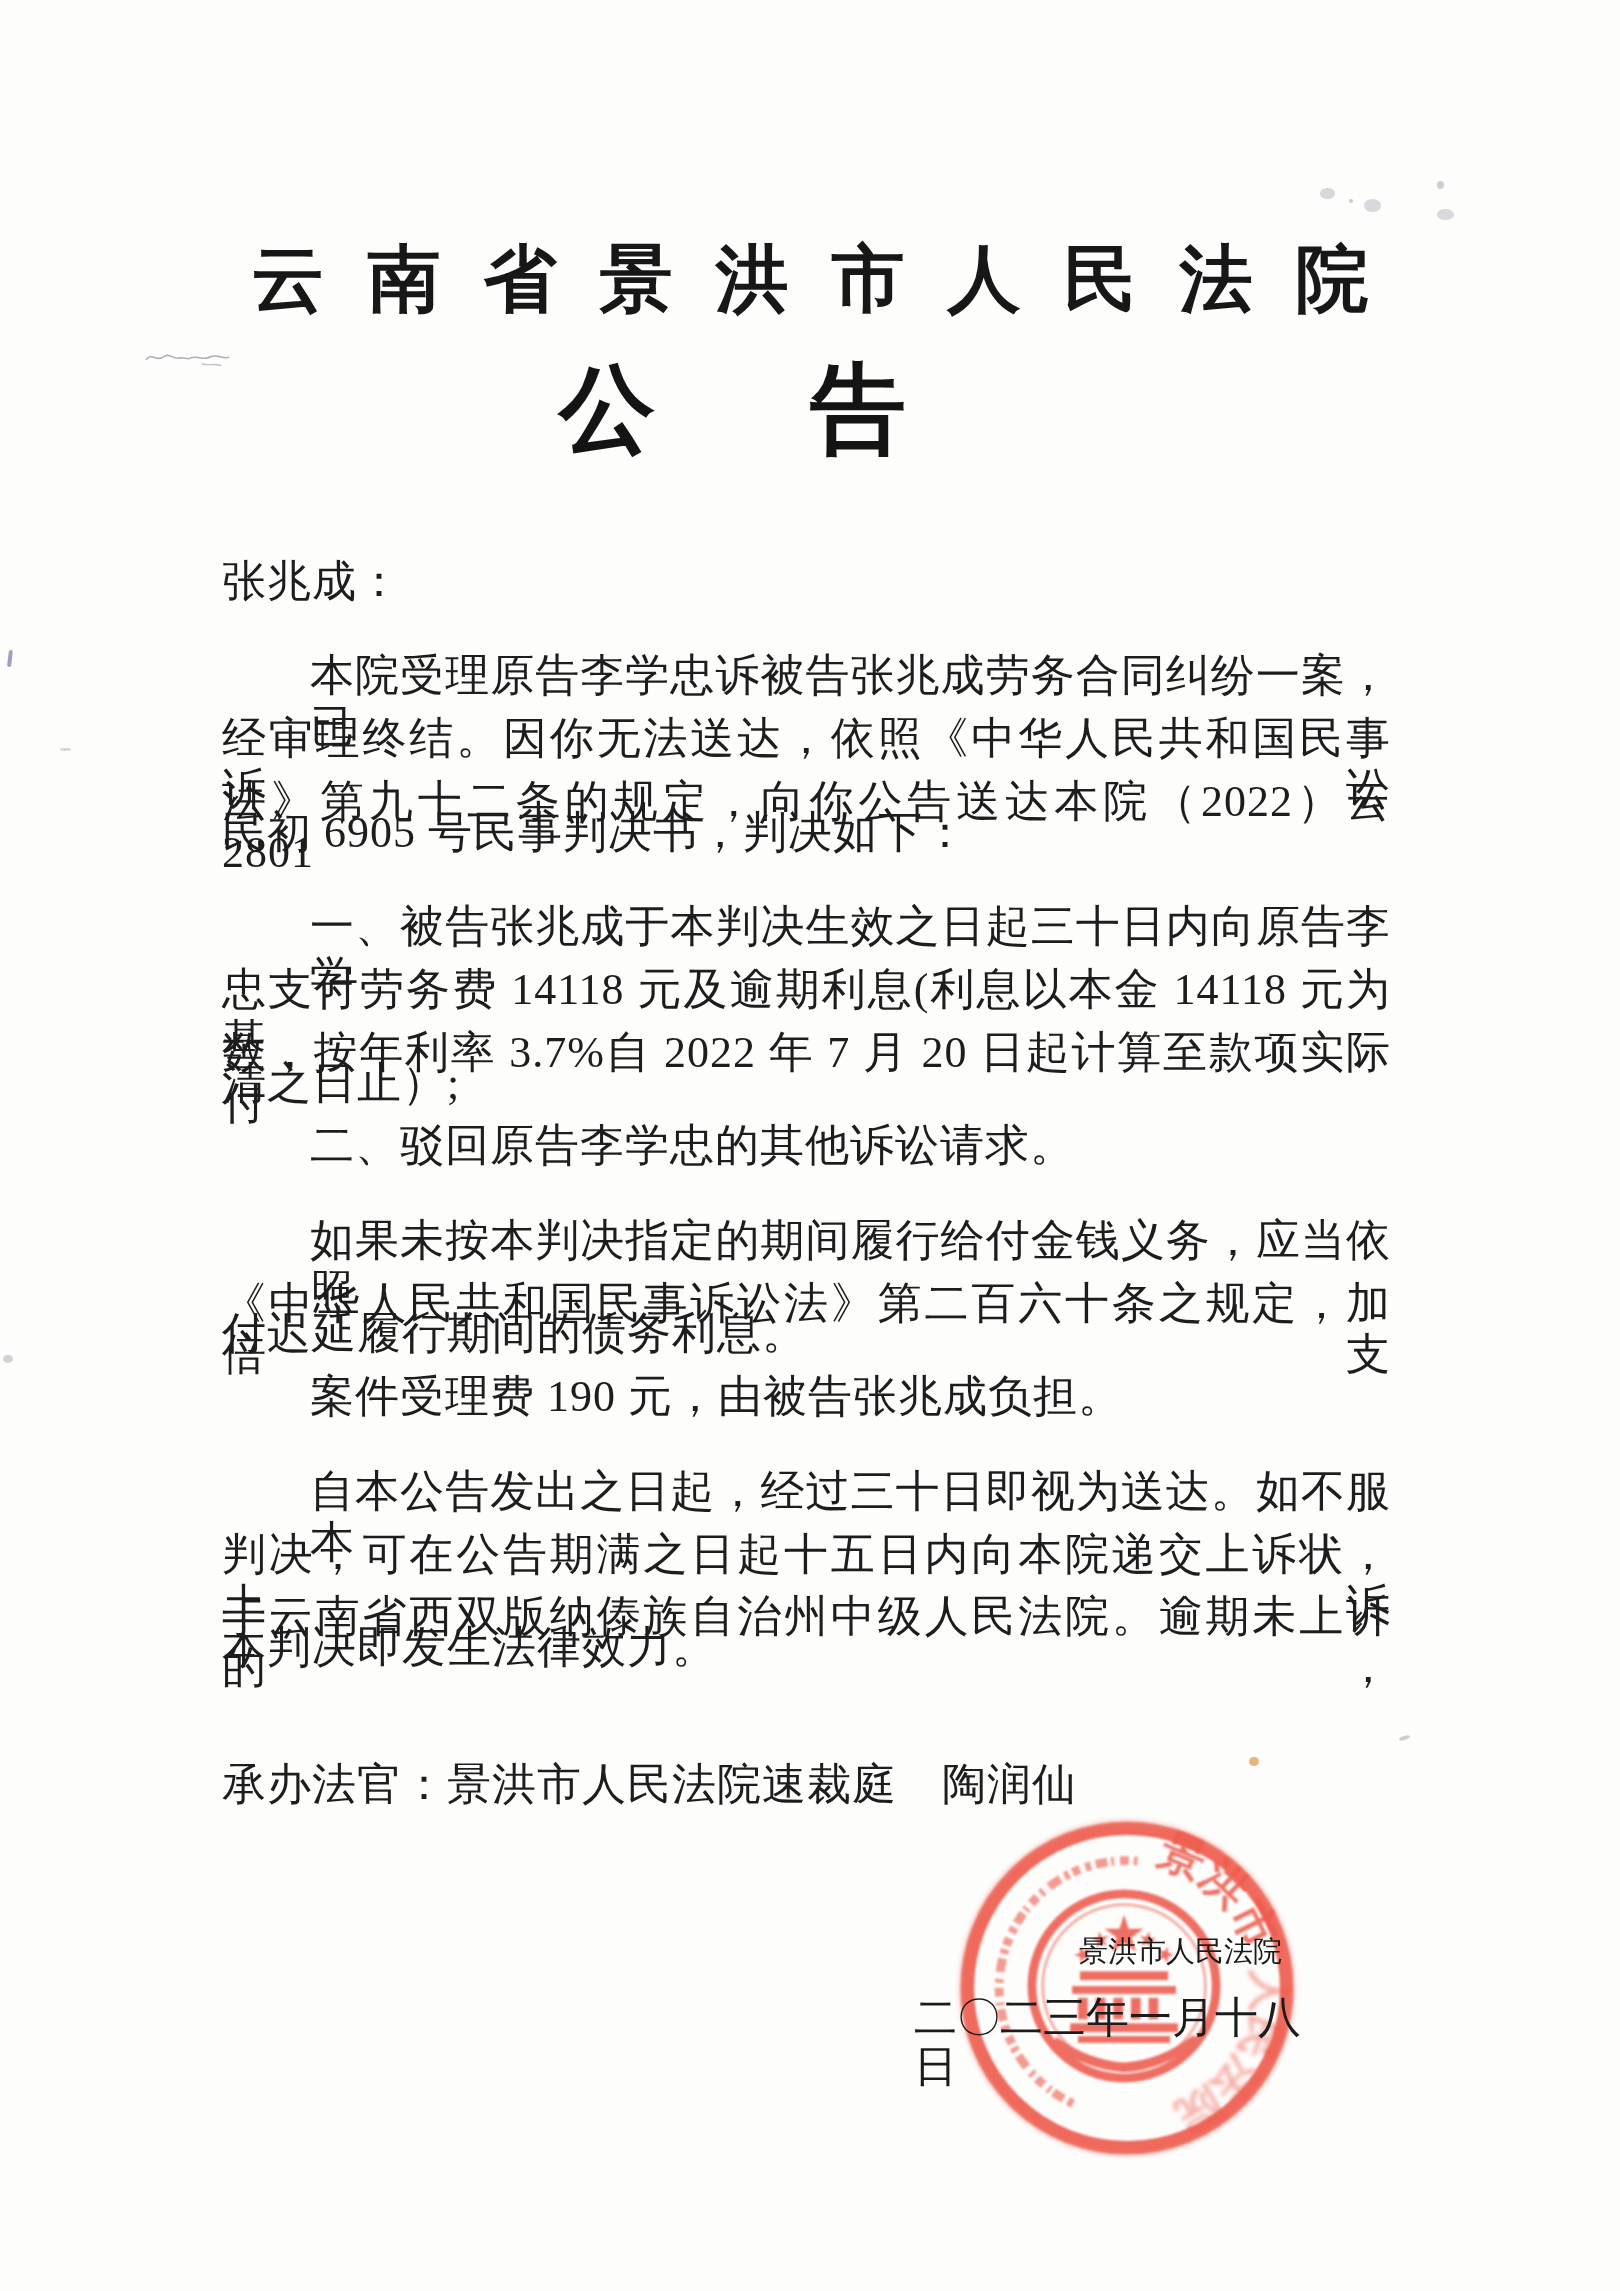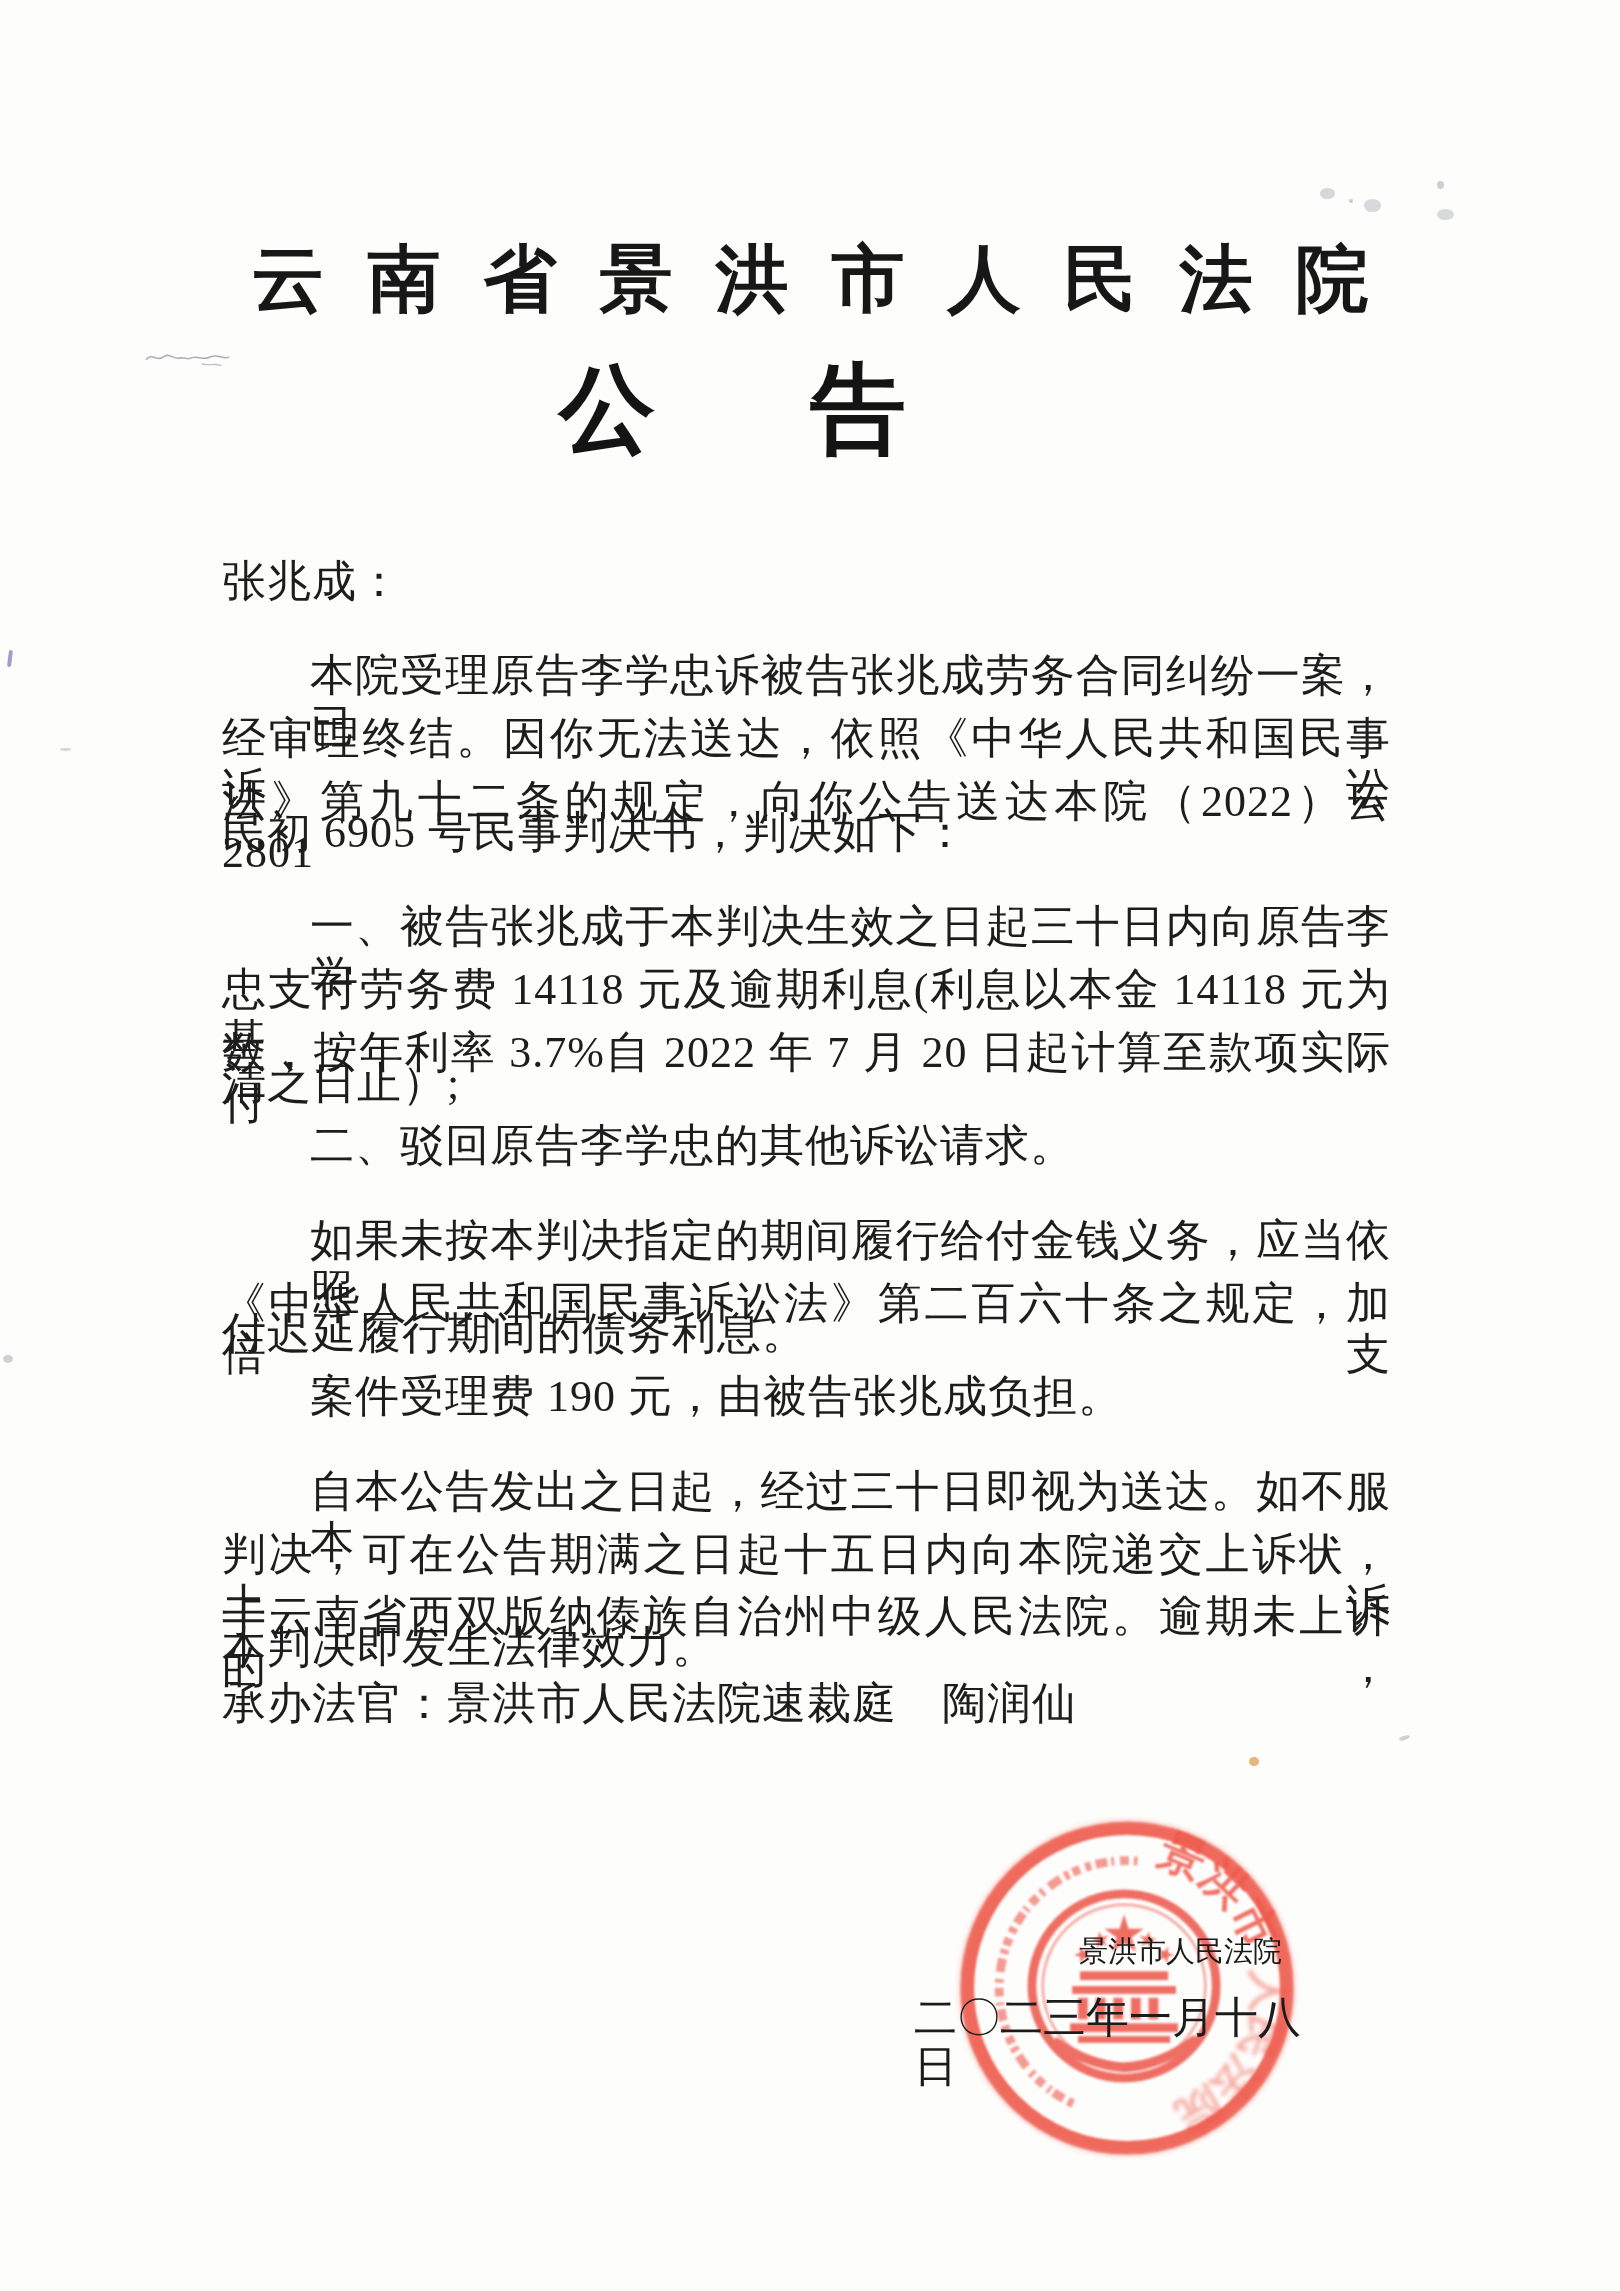--- a/index.html
+++ b/index.html
@@ -33,21 +33,21 @@
     color:#1d1d1d;
   }
   .bline.jst{
     white-space:normal;
     text-align:justify;
     text-align-last:justify;
     margin-top:32px;
   }
   .bline.ind{padding-left:88px;width:1081px;}
   .judge-line{
-    position:absolute;left:222px;top:1678px;
+    position:absolute;left:222px;top:1759px;
     font-size:44px;line-height:51px;letter-spacing:1px;color:#1d1d1d;
   }
   .seal-name{
     position:absolute;left:978px;top:1927px;width:304px;
     font-size:29px;line-height:49px;text-align:right;
     color:#1b1b1b;
   }
   .seal-date{
     position:absolute;left:914px;top:1993px;width:429px;
     font-size:43px;line-height:49px;text-align:left;

